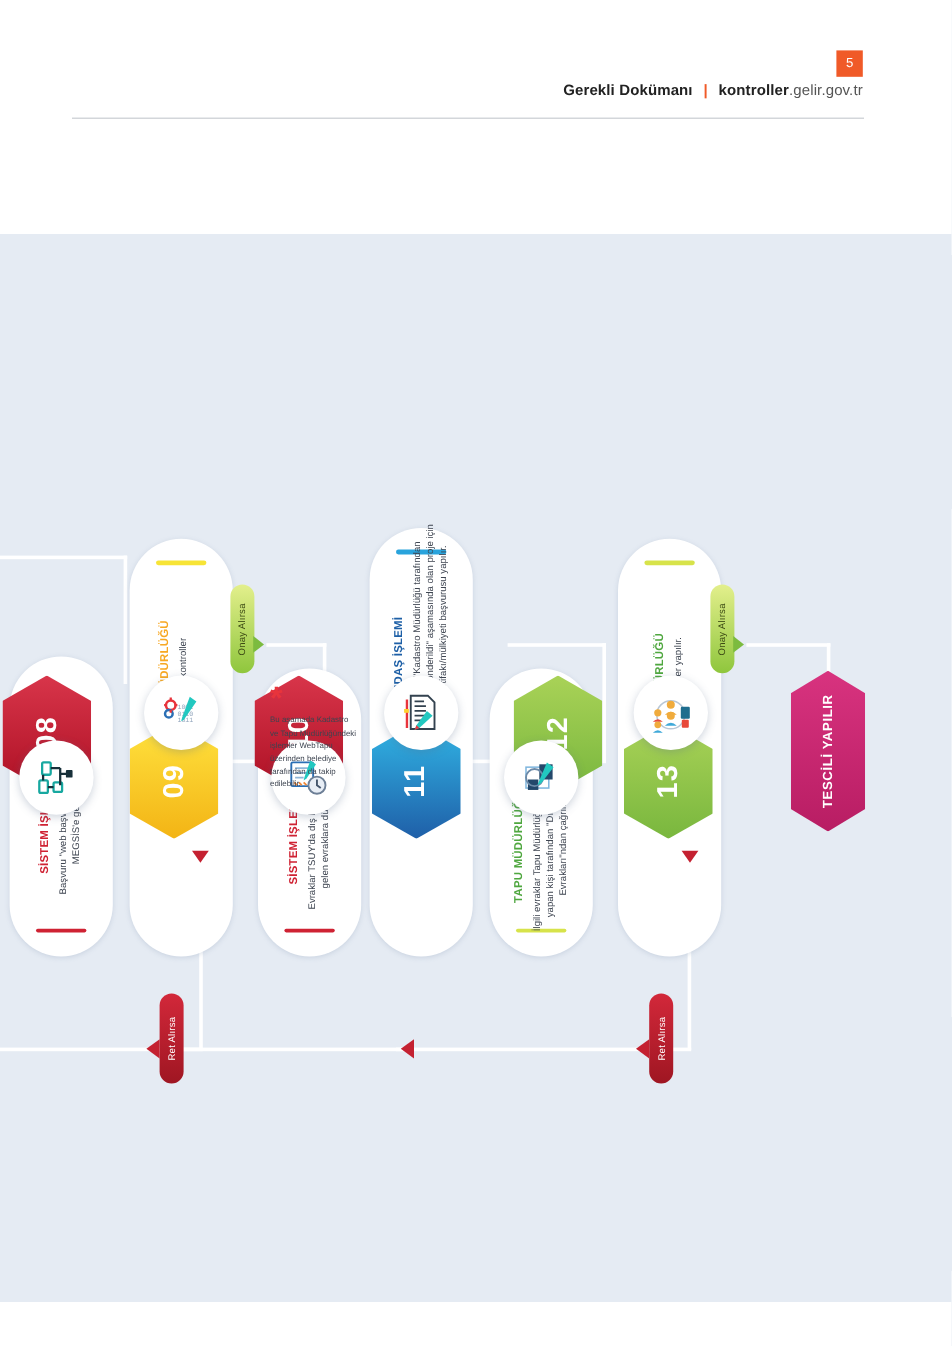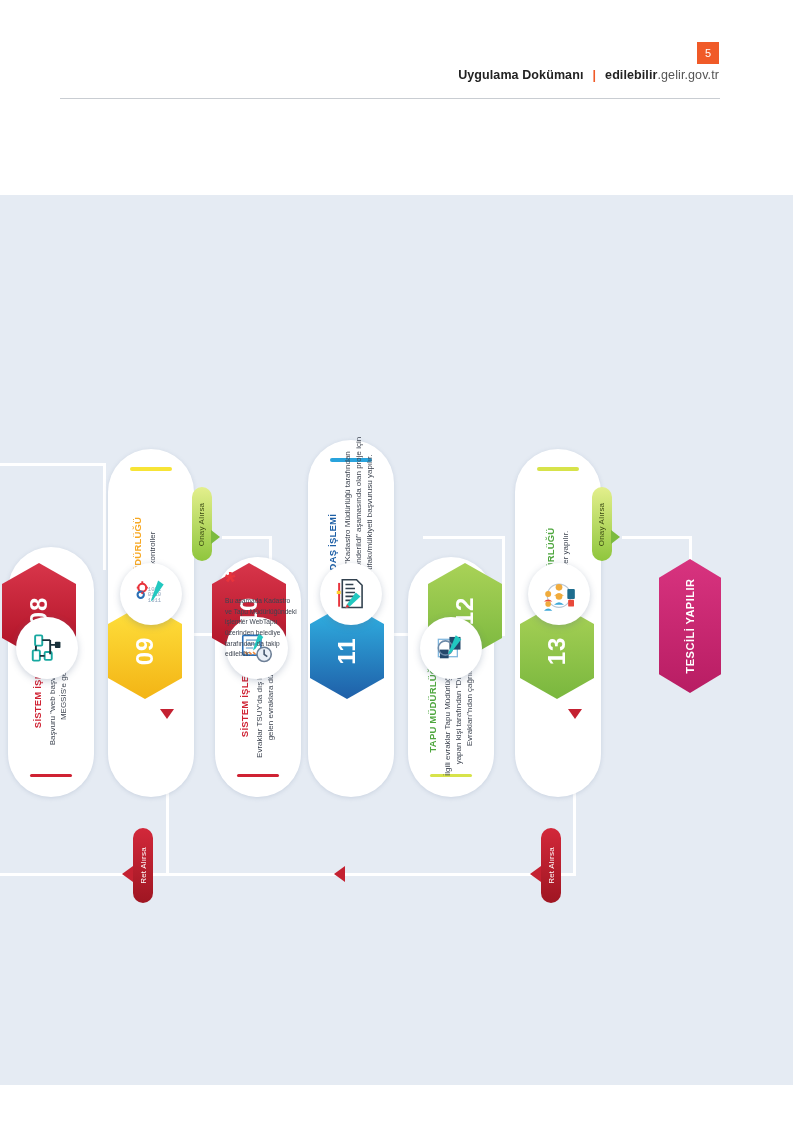--- a/index.html
+++ b/index.html
@@ -109,23 +109,23 @@
   .star{color:#e8343c;font-size:27px;line-height:.7;font-weight:bold;}
   .note-text{font-size:6.6px;color:#3d4450;line-height:1.62;}
   #note-top{left:225px;top:378px;width:74px;}
 </style>
 </head>
 <body>
 
 <div id="header">
   <div id="page-badge">5</div>
   <div id="header-line">
-    <span class="b">Uygulama Dokümanı</span>
+    <span class="b">Gerekli Dokümanı</span>
     <span class="sep">|</span>
-    <span class="b">edilebilir</span>
+    <span class="b">kontroller</span>
     <span class="dim">.gelir.gov.tr</span>
   </div>
   <div id="header-rule"></div>
 </div>
 
 <div id="stage">
 
   <div class="conn" style="left:0px;   top:268px; width:106px; height:3px;"></div>
   <div class="conn" style="left:103px; top:268px; width:3px;   height:107px;"></div>
 

